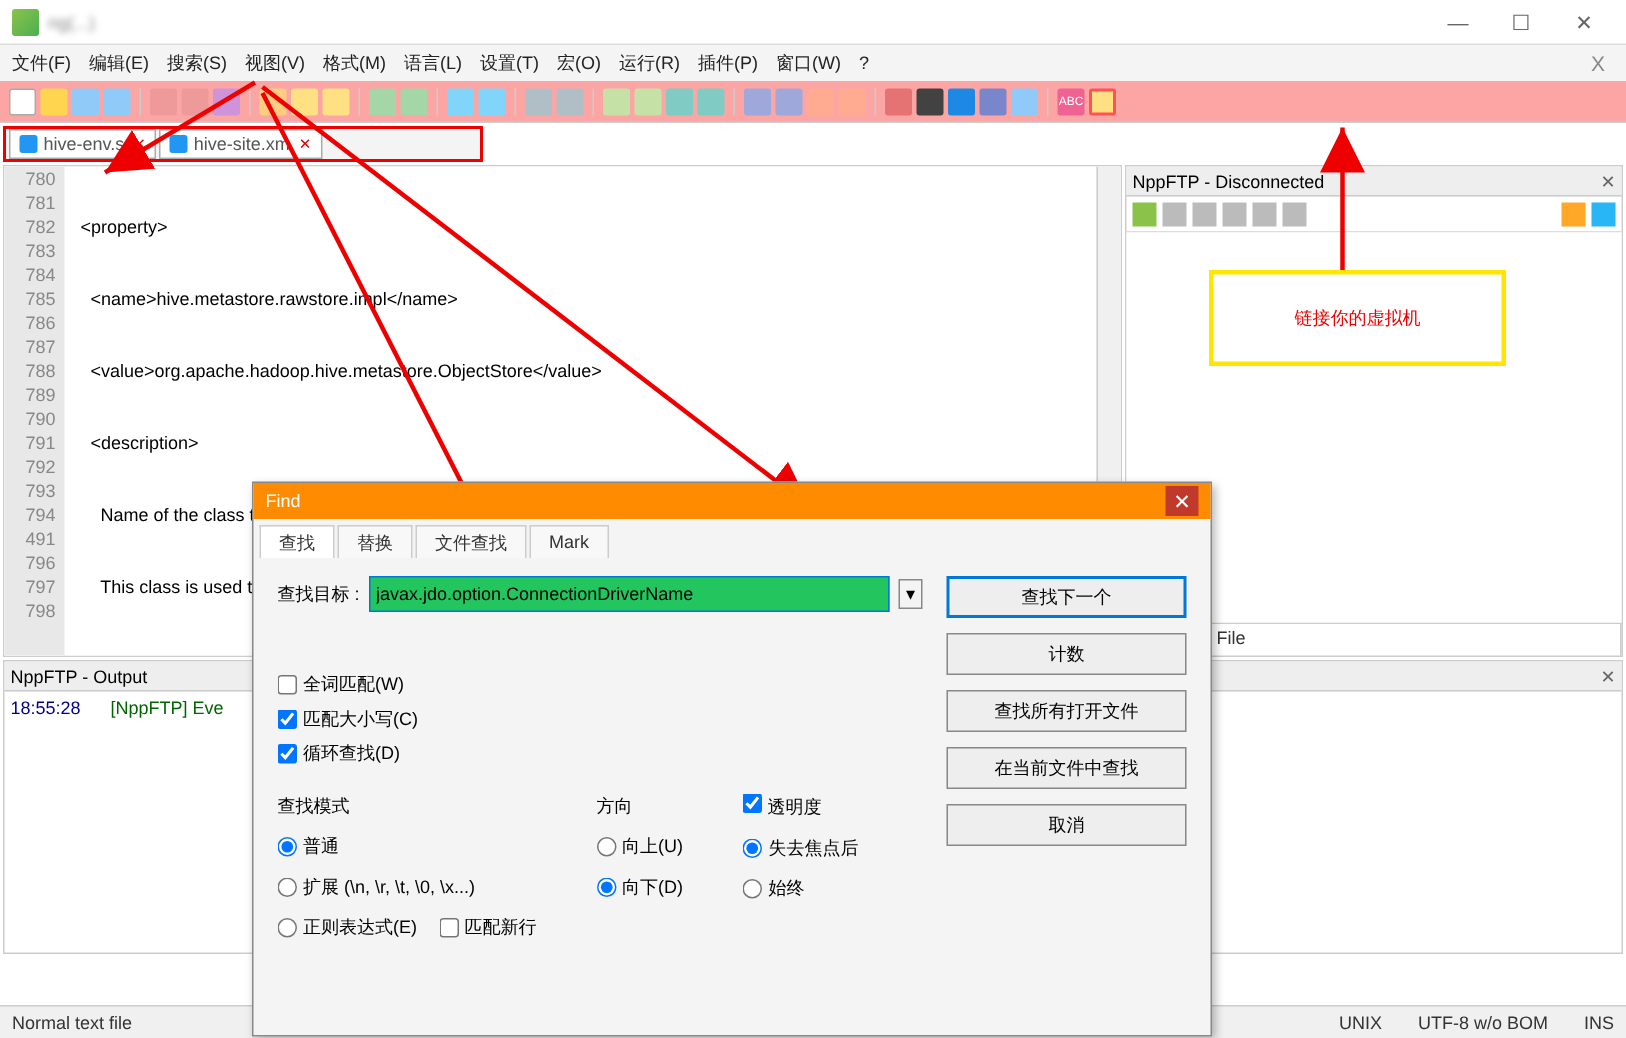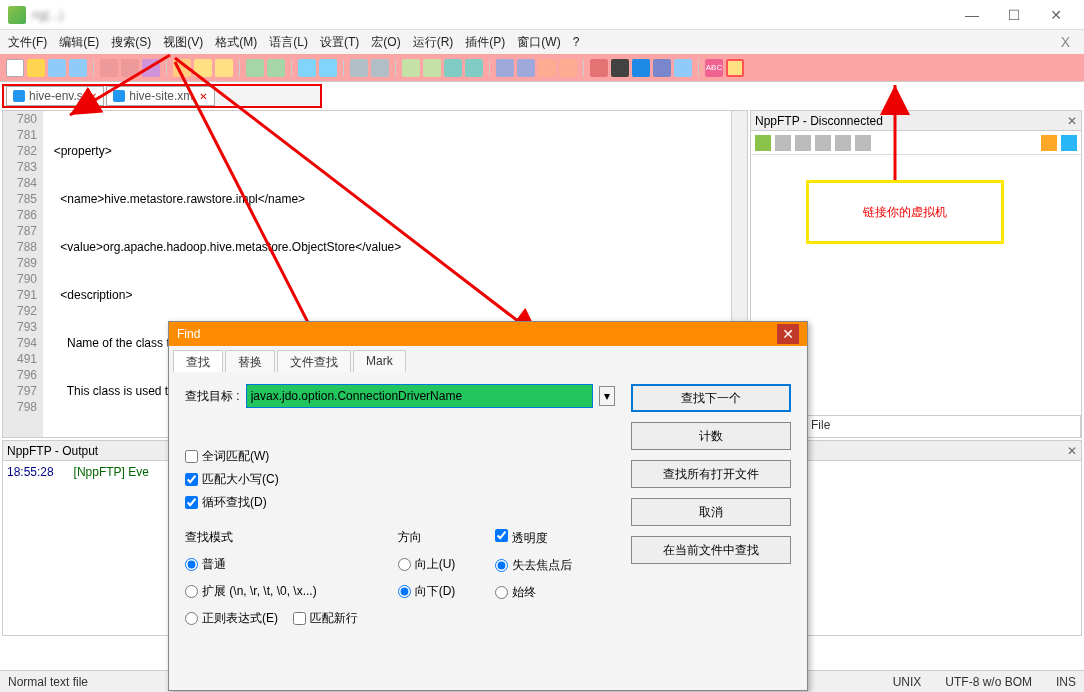--- a/index.html
+++ b/index.html
@@ -324,22 +324,22 @@
               <input type="radio" name="t" style="">
               <span>始终</span>
             </div>
         </div>
       </div>
     </div>
     <div class="find-right">
       <button class="primary">查找下一个</button>
       <button>计数</button>
       <button>查找所有打开文件</button>
+      <button>在当前文件中查找</button>
       <button>取消</button>
-      <button>在当前文件中查找</button>
     </div>
   </div>
 </div>
 
 <div class="anno-box">
   <span>链接你的虚拟机</span>
 </div>
 
 <svg class="arrows" width="1084" height="692">
   <defs>

